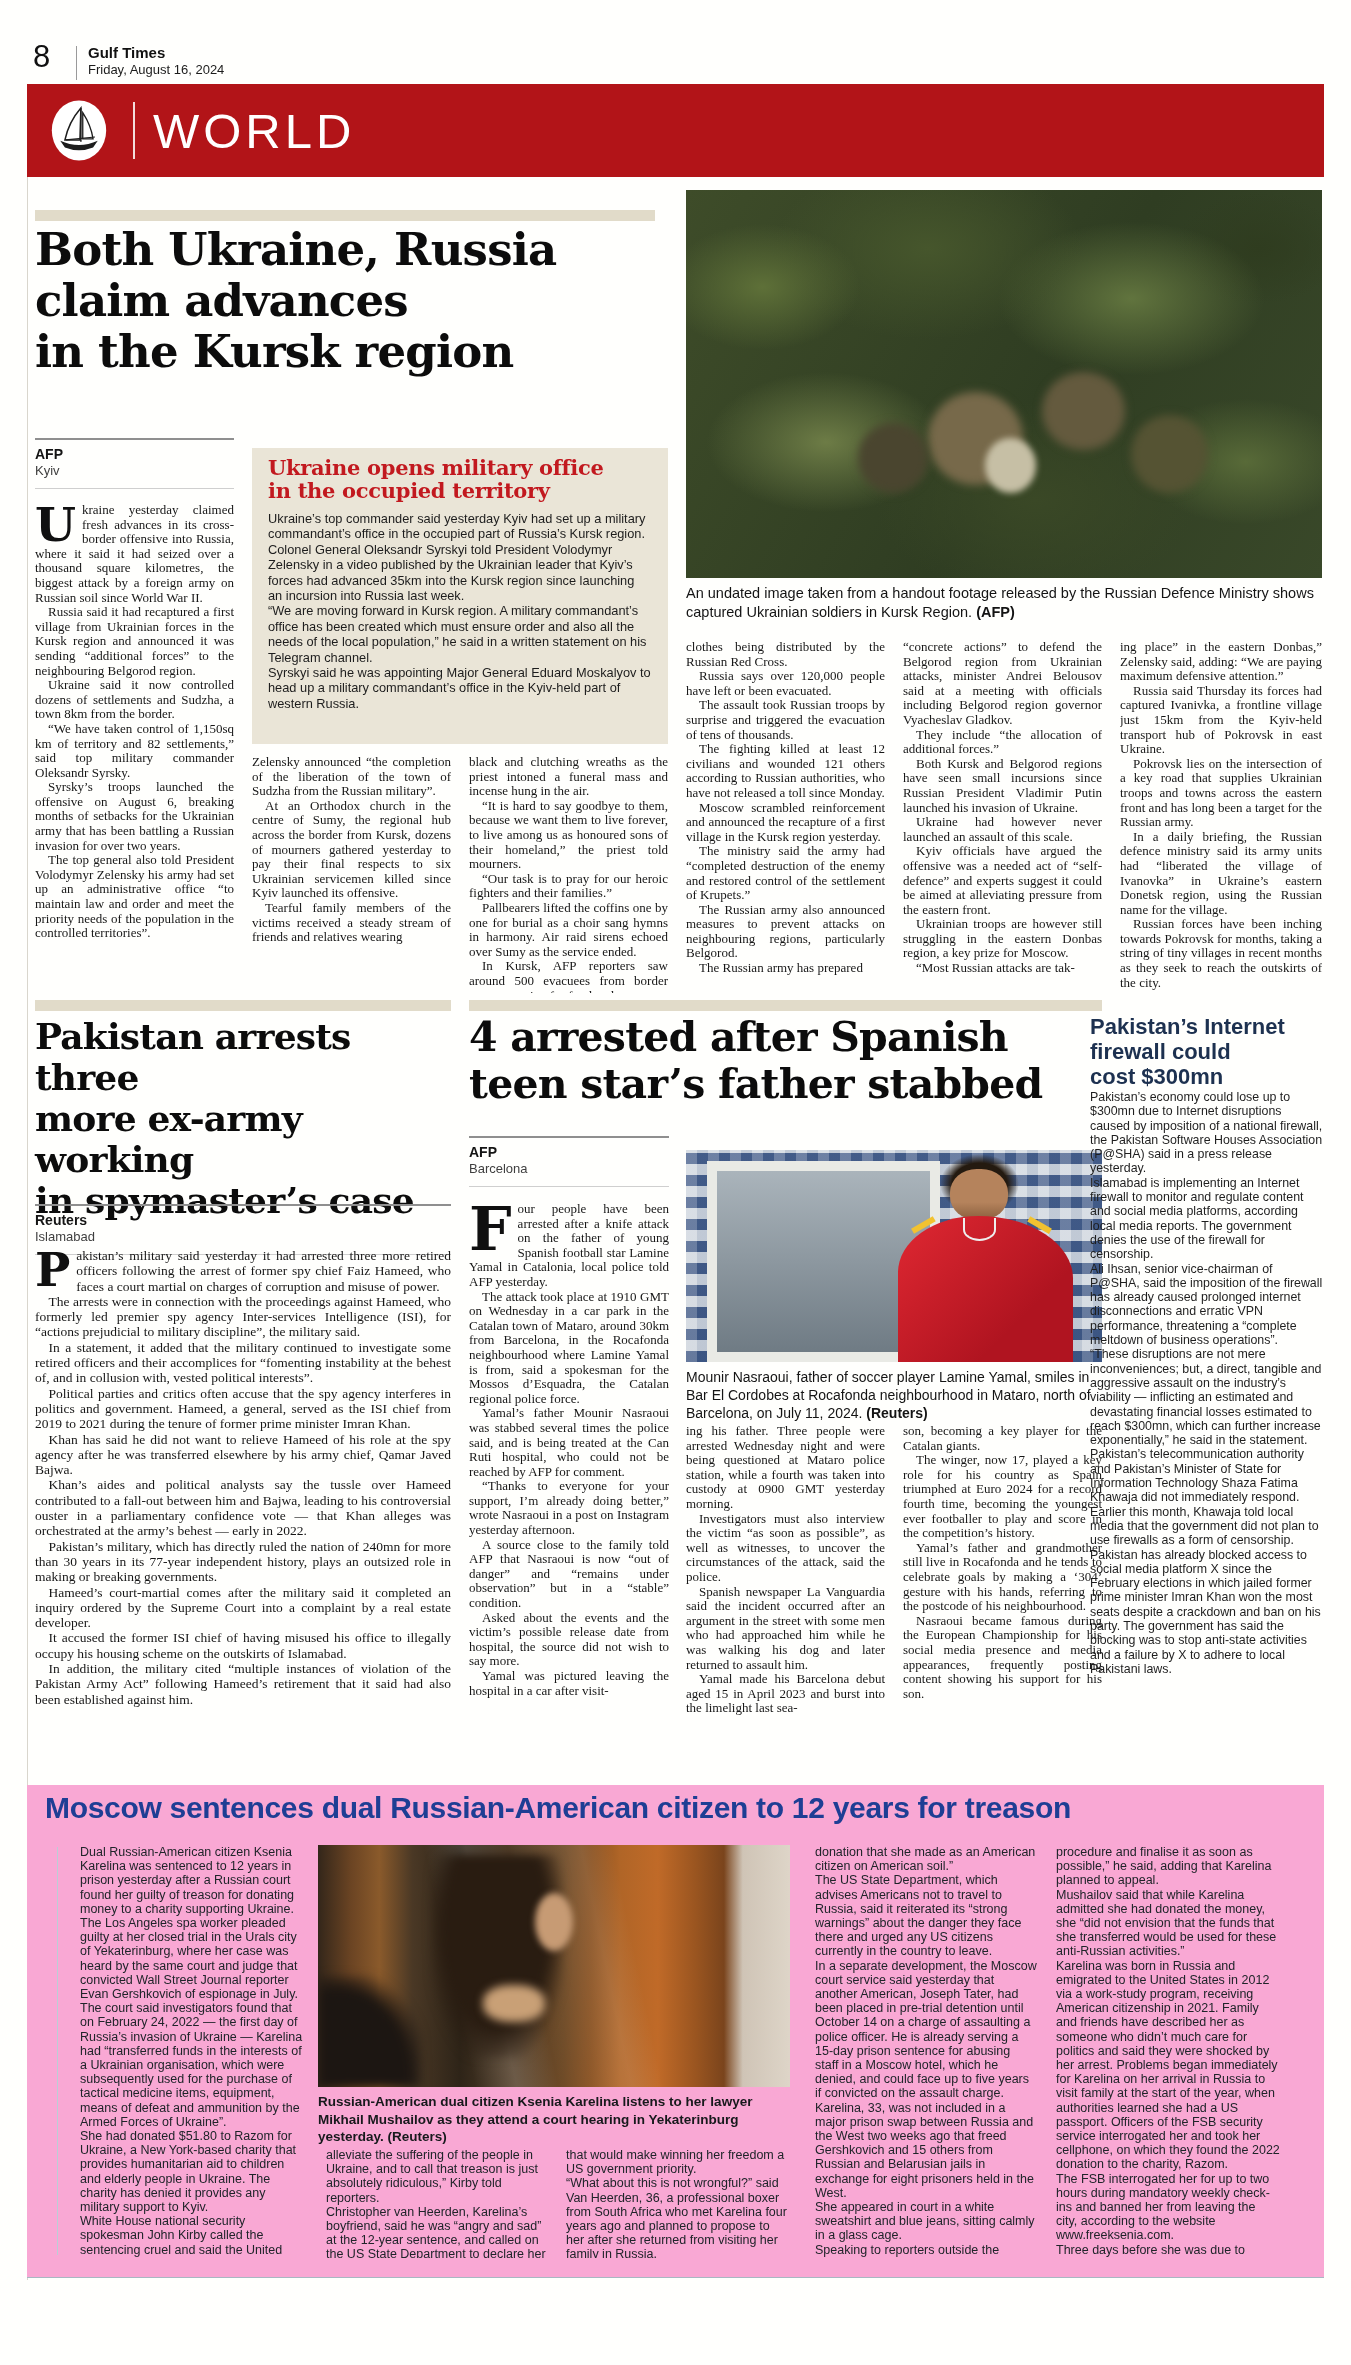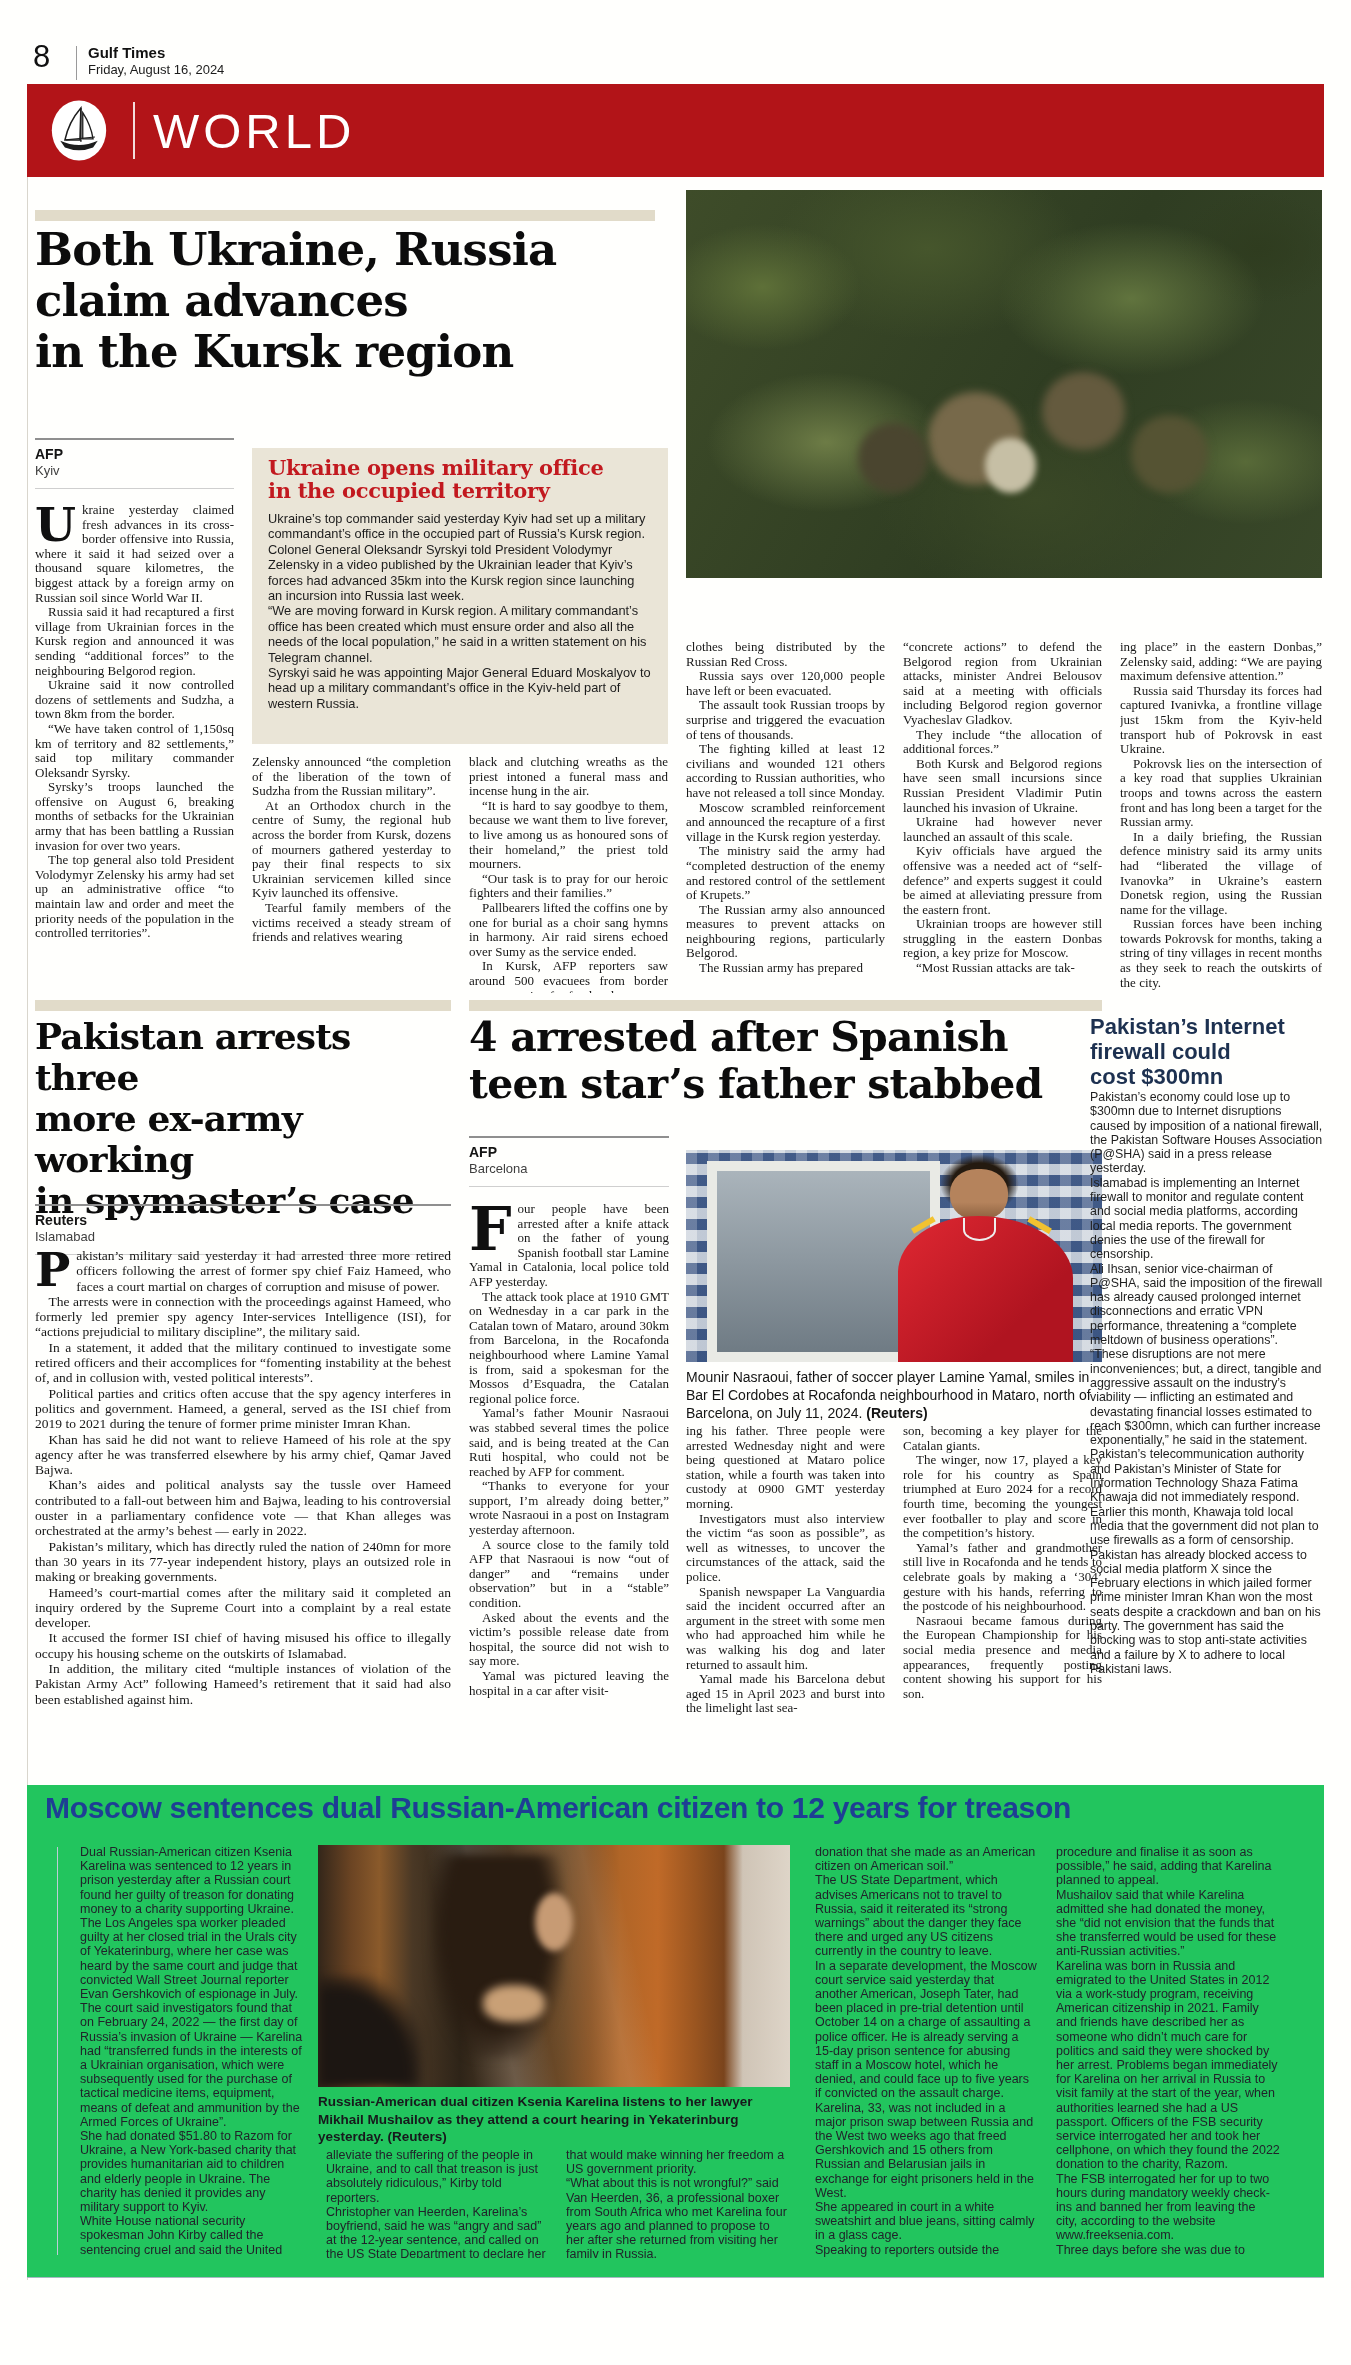--- a/index.html
+++ b/index.html
@@ -103,21 +103,21 @@
 
   .treason-photo { left:318px; top:1845px; width:472px; height:242px;
     background:linear-gradient(90deg,#33261a 0%,#6b4423 7%,#8a5a2b 13%,#4a3825 20%,#2e2418 30%,#55402a 42%,#6e4a26 52%,#8a5120 58%,#b06527 64%,#c06a28 72%,#9a5520 80%,#7a441c 86%,#cfc4b6 90%,#ded5c8 100%); }
   .tp-glare { inset:0; background:linear-gradient(78deg, rgba(255,255,255,0) 30%, rgba(255,255,255,.14) 38%, rgba(255,255,255,0) 46%, rgba(255,255,255,.10) 60%, rgba(255,255,255,0) 66%); }
   .tp-hair { left:24%; top:4%; width:28%; height:84%; background:radial-gradient(ellipse at 50% 35%, #291c11 0 55%, rgba(41,28,17,0) 78%); filter:blur(4px); }
   .tp-face { left:46%; top:20%; width:8%; height:24%; background:#c79b74; border-radius:50%; filter:blur(3px); }
   .tp-hands { left:35%; top:58%; width:13%; height:15%; background:#c9a076; border-radius:45%; filter:blur(4px); }
   .tp-fore { left:0; bottom:0; width:22%; height:46%; background:radial-gradient(ellipse at 20% 90%, #1c1612 0 60%, rgba(28,22,18,0) 78%); filter:blur(5px); }
 
   
-  .tre-box { position:absolute; left:27px; top:1785px; width:1297px; height:493px; background:#22c55e; border-bottom:1px solid #a8b8c2; }
+  .tre-box { position:absolute; left:27px; top:1785px; width:1297px; height:493px; background:#f9a8d4; border-bottom:1px solid #a8b8c2; }
   .tre-hl { position:absolute; left:18px; top:6px; width:1270px; font-size:30px; line-height:34px; font-weight:bold; color:#1e3e94; letter-spacing:-0.3px; }
   .tre-vr { position:absolute; left:30px; top:62px; width:1px; height:408px; background:#bccdd6; }
   .tre-col { position:absolute; top:60px; font-size:12.5px; line-height:14.2px; color:#20242a; white-space:pre-line; overflow:hidden; height:412px; font-family:"Liberation Sans",sans-serif;margin-left:8px; }
   .t-c1 { left:45px; width:224px; }
   .t-c2 { left:291px; top:363px; width:220px; height:110px; }
   .t-c3 { left:531px; top:363px; width:222px; height:110px; }
   .t-c4 { left:780px; width:222px; }
   .t-c5 { left:1021px; width:224px; }
   .t-cap { position:absolute; left:291px; top:308px; width:474px; font-weight:bold; font-size:13.5px; line-height:17.5px; color:#17191c; }
 </style>
@@ -203,20 +203,23 @@
  Pokrovsk lies on the intersection of a key road that supplies Ukrainian troops and towns across the eastern front and has long been a target for the Russian army.
  In a daily briefing, the Russian defence ministry said its army units had “liberated the village of Ivanovka” in Ukraine’s eastern Donetsk region, using the Russian name for the village.
  Russian forces have been inching towards Pokrovsk for months, taking a string of tiny villages in recent months as they seek to reach the outskirts of the city.</div>
 
   <div class="photo kursk-photo">
     <div class="kf kf1"></div>
     <div class="kf kf2"></div>
     <div class="kf kf3"></div>
     <div class="kf kf4"></div>
     <div class="kf kf5"></div>
+  </div>
+  <div class="cap k-cap">
+    <span>An undated image taken from a handout footage released by the Russian Defence Ministry shows captured Ukrainian soldiers in Kursk Region. </span><b>(AFP)</b>
   </div>
 
   <div class="beige bar2"></div>
   <div class="hl p-hl">Pakistan arrests three
 more ex-army working
 in spymaster’s case</div>
   <div class="by p-by">
     <div class="ag">Reuters</div>
     <div class="loc">Islamabad</div>
   </div>

